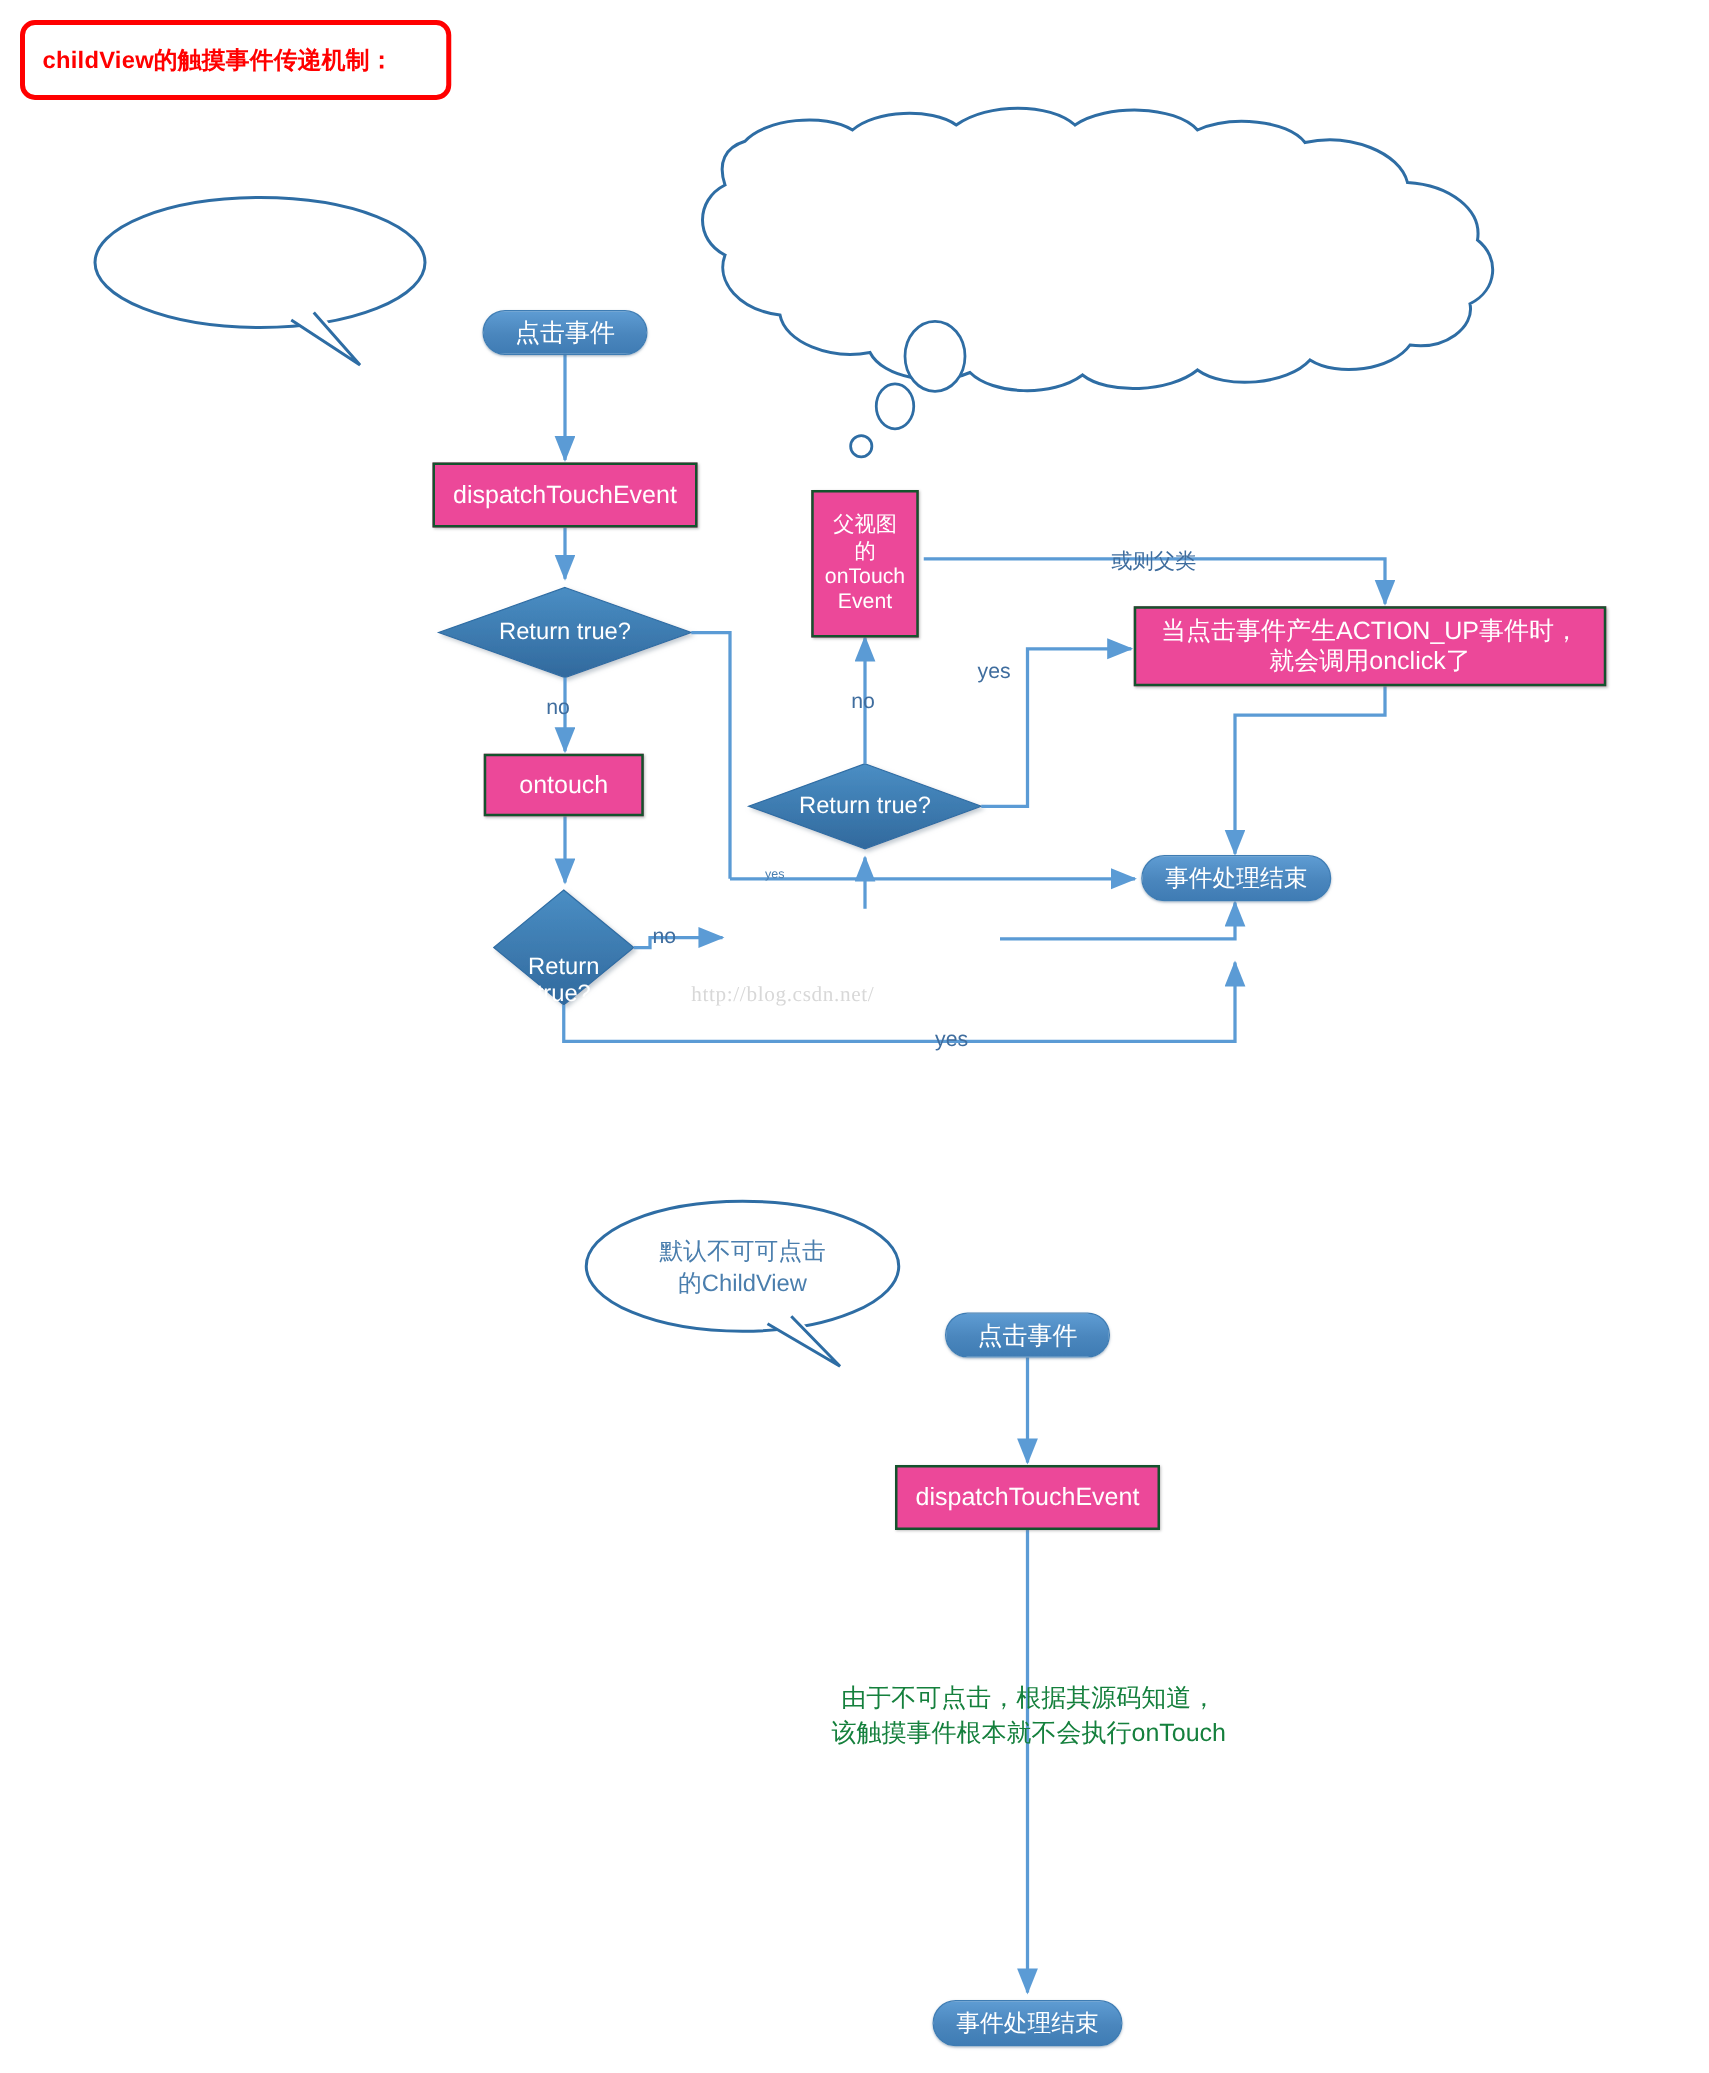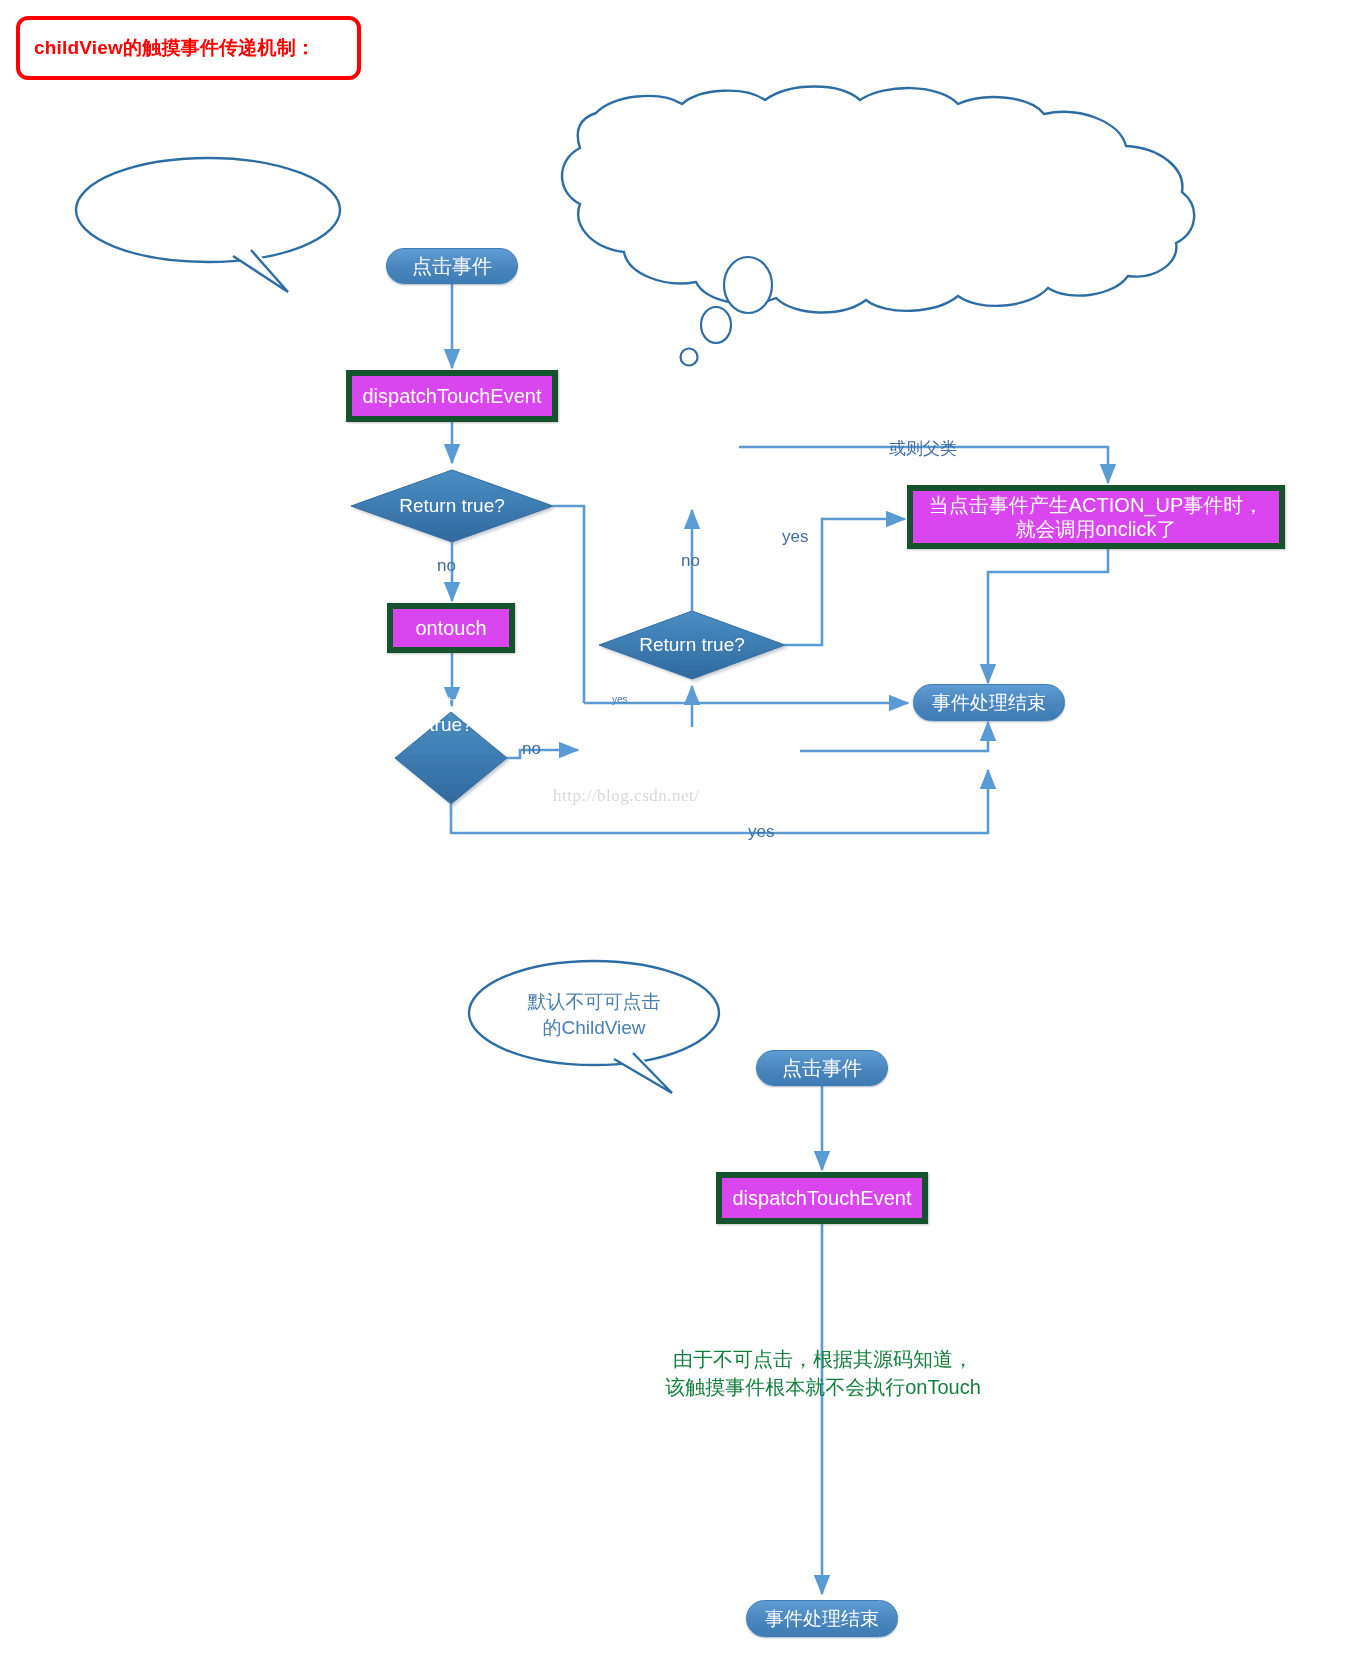--- a/index.html
+++ b/index.html
@@ -14,21 +14,21 @@
   
   .title-box{
     position:absolute;left:16px;top:16px;width:345px;height:64px;
     border:4px solid #ff0000;border-radius:12px;background:#fff;
     display:flex;align-items:center;padding-left:14px;box-sizing:border-box;
   }
   .title-text{color:#ff0000;font-weight:bold;font-size:19px;letter-spacing:.2px;white-space:nowrap;}
 
   
   .proc{
-    position:absolute;background:#d946ef;border:6px solid #14532d;
+    position:absolute;background:#ec4899;border:2px solid #14532d;
     box-sizing:border-box;display:flex;align-items:center;justify-content:center;
     color:#fff;text-align:center;line-height:1.2;white-space:pre-line;
     box-shadow:1px 1px 2px rgba(120,120,120,.45);
   }
 
   
   .pill{
     position:absolute;border-radius:999px;
     background:linear-gradient(180deg,#5e9cd3 0%,#4a86bd 55%,#3f7cb4 100%);
     border:1px solid #3e7cb3;box-sizing:border-box;
@@ -197,30 +197,36 @@
   </div>
 
   <div class="diamond-wrap" style="left:351px;top:470px;width:202px;height:72px;">
     <div class="dlabel" style="font-size:19px;">Return true?</div>
   </div>
 
   <div class="proc" style="left:387px;top:603px;width:128px;height:50px;font-size:20px;">
     <span>ontouch</span>
   </div>
 
-  <div class="diamond-wrap" style="left:395px;top:668px;width:112px;height:92px;">
+  <div class="diamond-wrap" style="left:395px;top:739px;width:112px;height:92px;">
     <div class="dlabel" style="font-size:19px;">Return
 true?</div>
   </div>
 
 
   <div class="diamond-wrap" style="left:599px;top:611px;width:186px;height:68px;">
     <div class="dlabel" style="font-size:19px;">Return true?</div>
   </div>
 
+  <div class="proc" style="left:649px;top:392px;width:86px;height:118px;font-size:17px;">
+    <span>父视图
+的
+onTouch
+Event</span>
+  </div>
 
   <div class="proc" style="left:907px;top:485px;width:378px;height:64px;font-size:20px;">
     <span>当点击事件产生ACTION_UP事件时，
 就会调用onclick了</span>
   </div>
 
   <div class="pill" style="left:913px;top:684px;width:152px;height:37px;font-size:19px;">
     <span>事件处理结束</span>
   </div>
 

